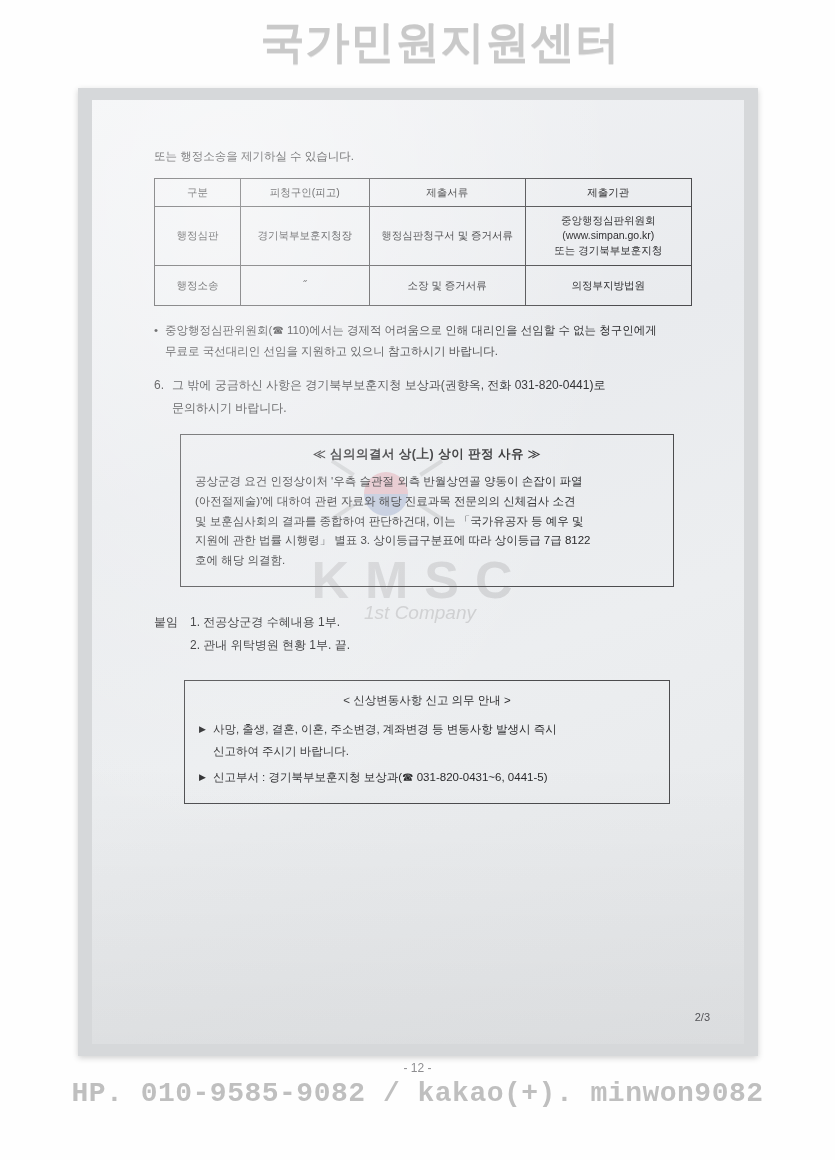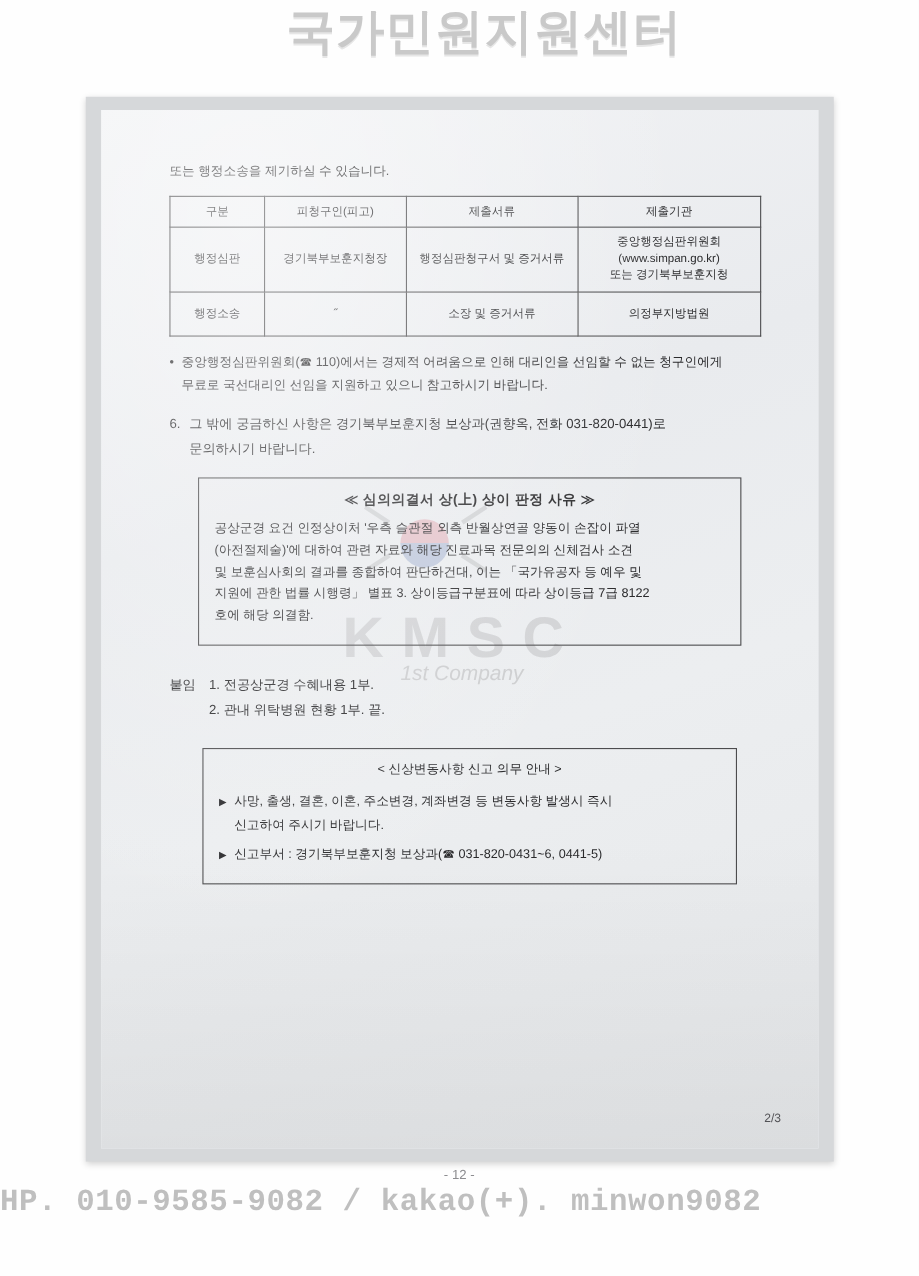--- a/index.html
+++ b/index.html
@@ -19,21 +19,21 @@
     overflow: hidden;
   }
 
   
   .banner {
     position: absolute;
     top: 0; left: 0;
     width: 835px;
     height: 72px;
     display: flex;
-    align-items: flex-start;
+    align-items: flex-end;
     justify-content: center;
     padding-left: 46px;
   }
   .banner-text {
     font-family: "Liberation Sans", sans-serif;
     font-size: 44px;
     font-weight: bold;
     letter-spacing: 1px;
     color: #c9c9c9;
     text-shadow: 0 1px 0 #e6e6e6;
@@ -224,21 +224,21 @@
     font-style: italic;
     color: rgba(178,178,180,.55);
   }
 
   
   .contact {
     position: absolute;
     left: 0;
     top: 1078px;
     width: 835px;
-    text-align: left;
+    text-align: center;
     font-family: "Liberation Mono", monospace;
     font-size: 28px;
     font-weight: bold;
     color: #bfbfbf;
     letter-spacing: .5px;
     white-space: nowrap;
   }
   .folio {
     position: absolute;
     left: 0;

